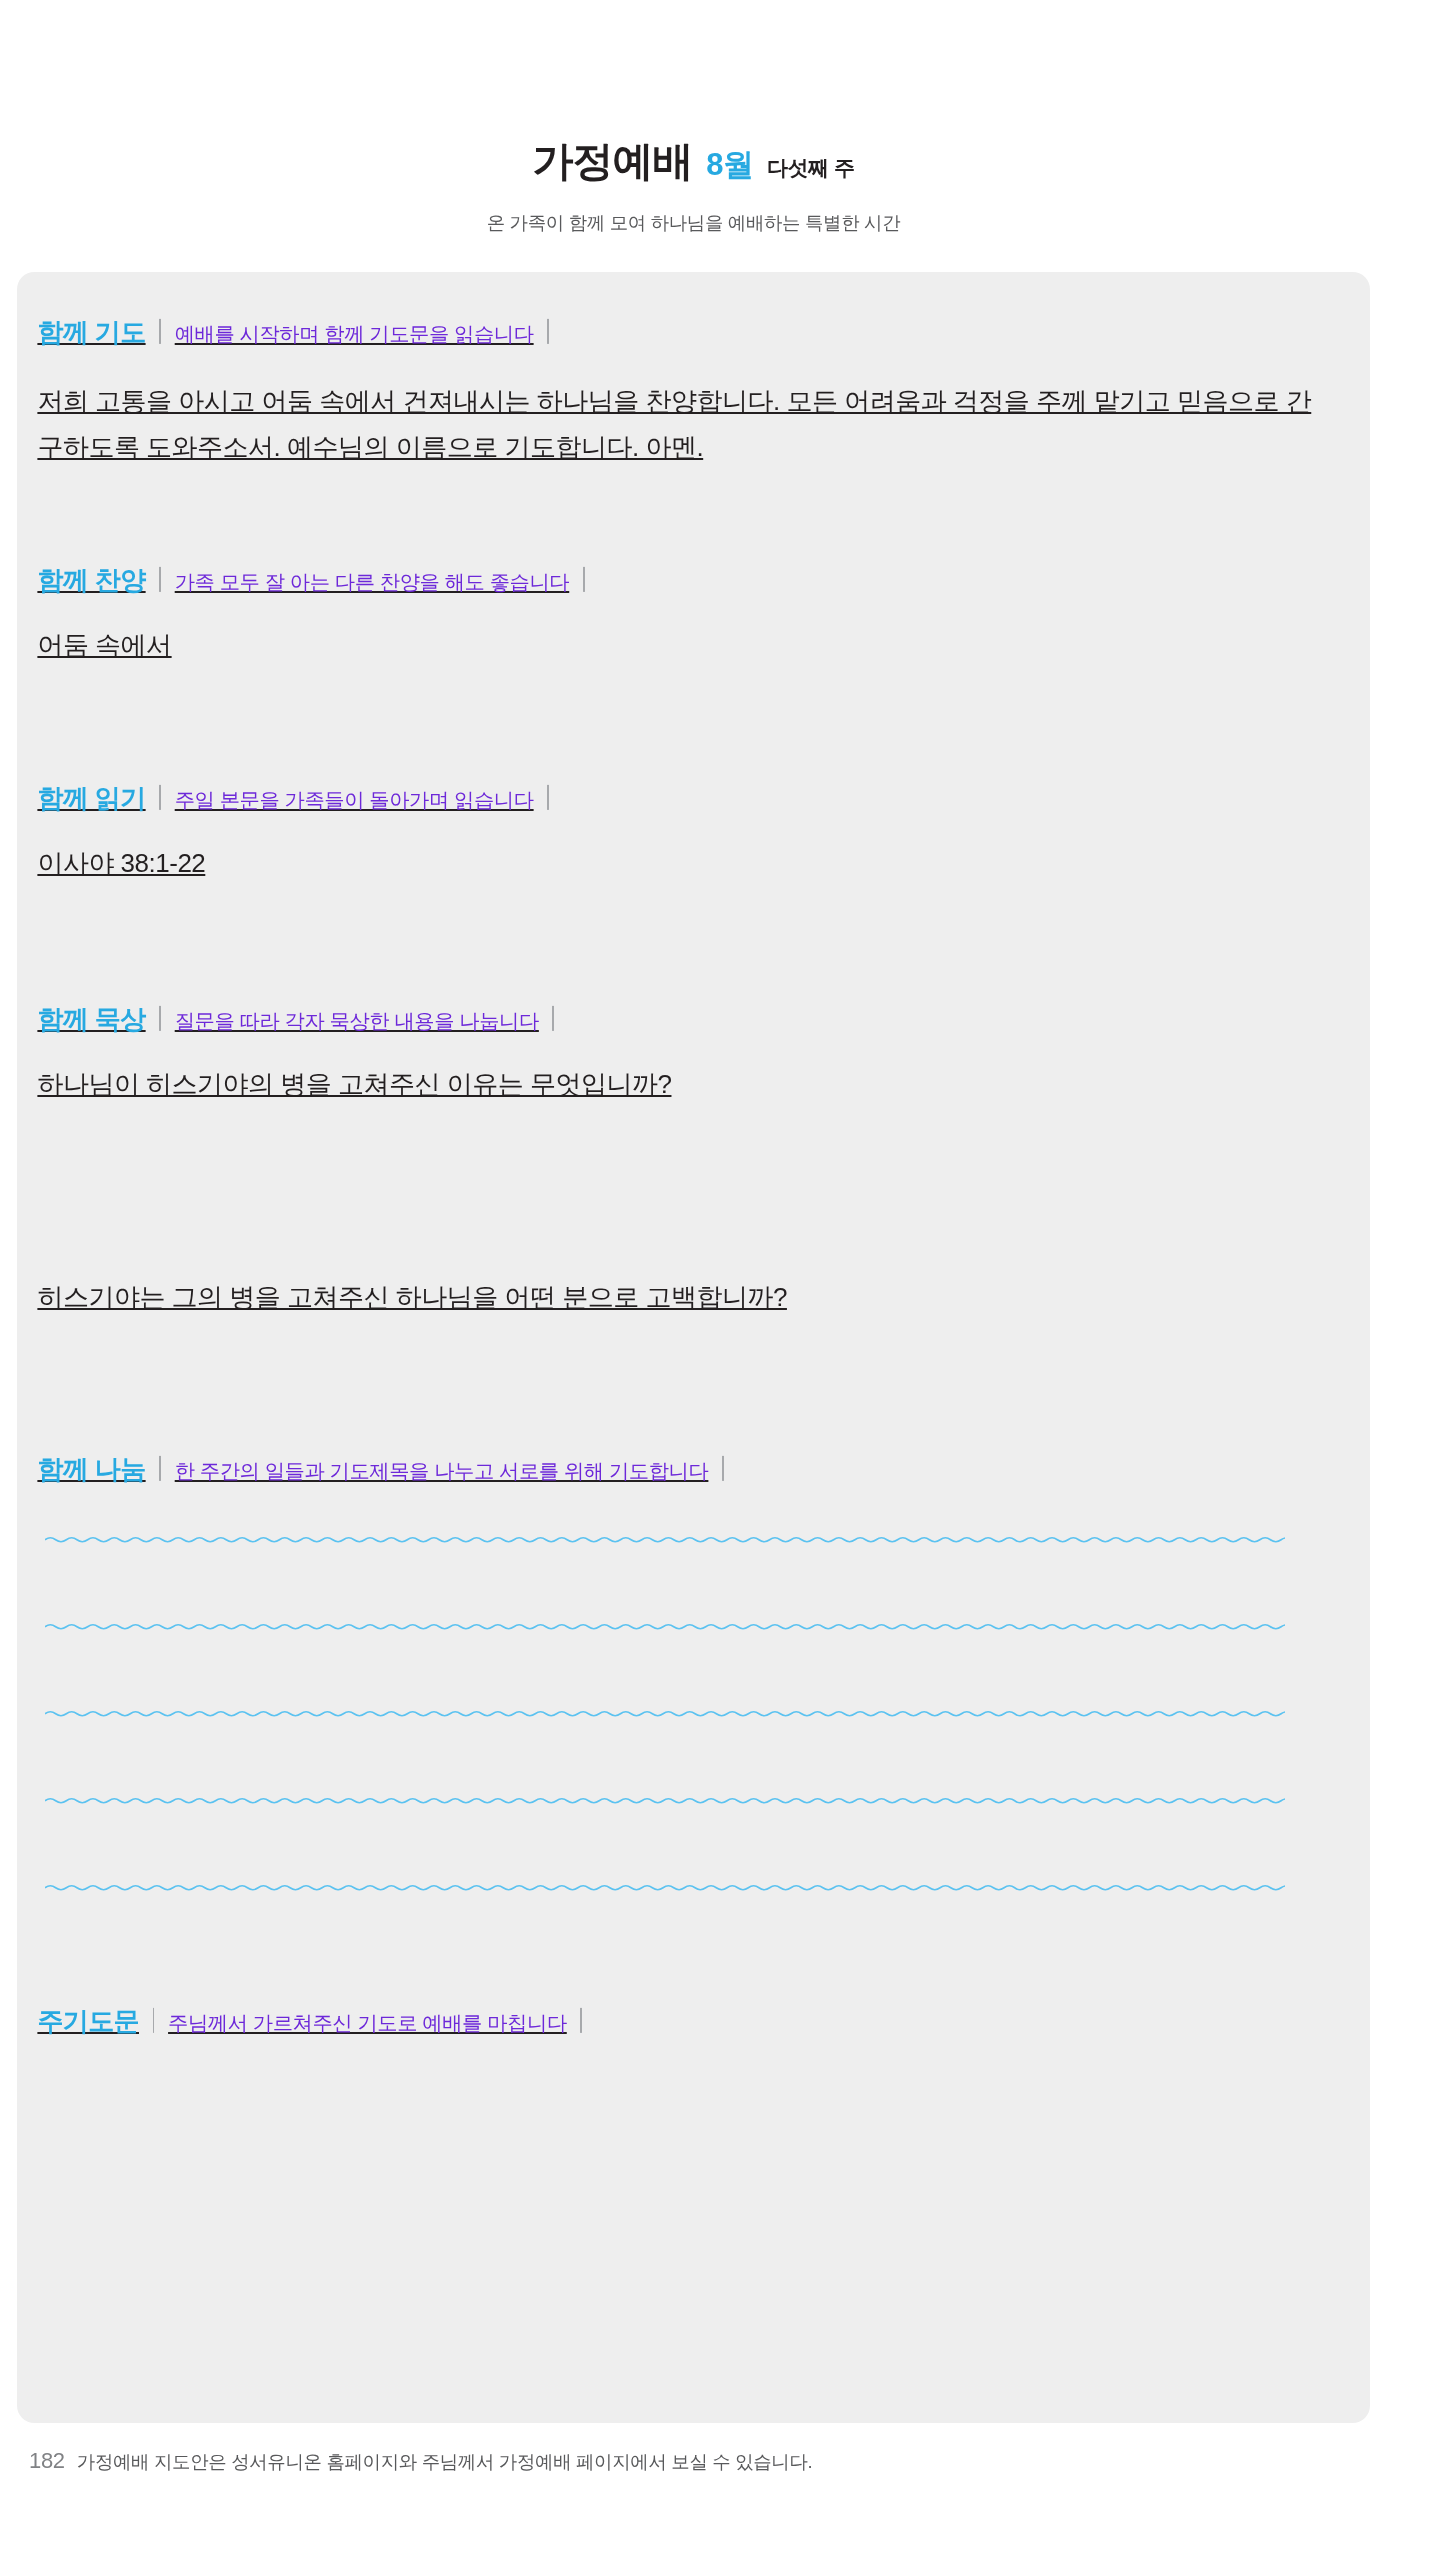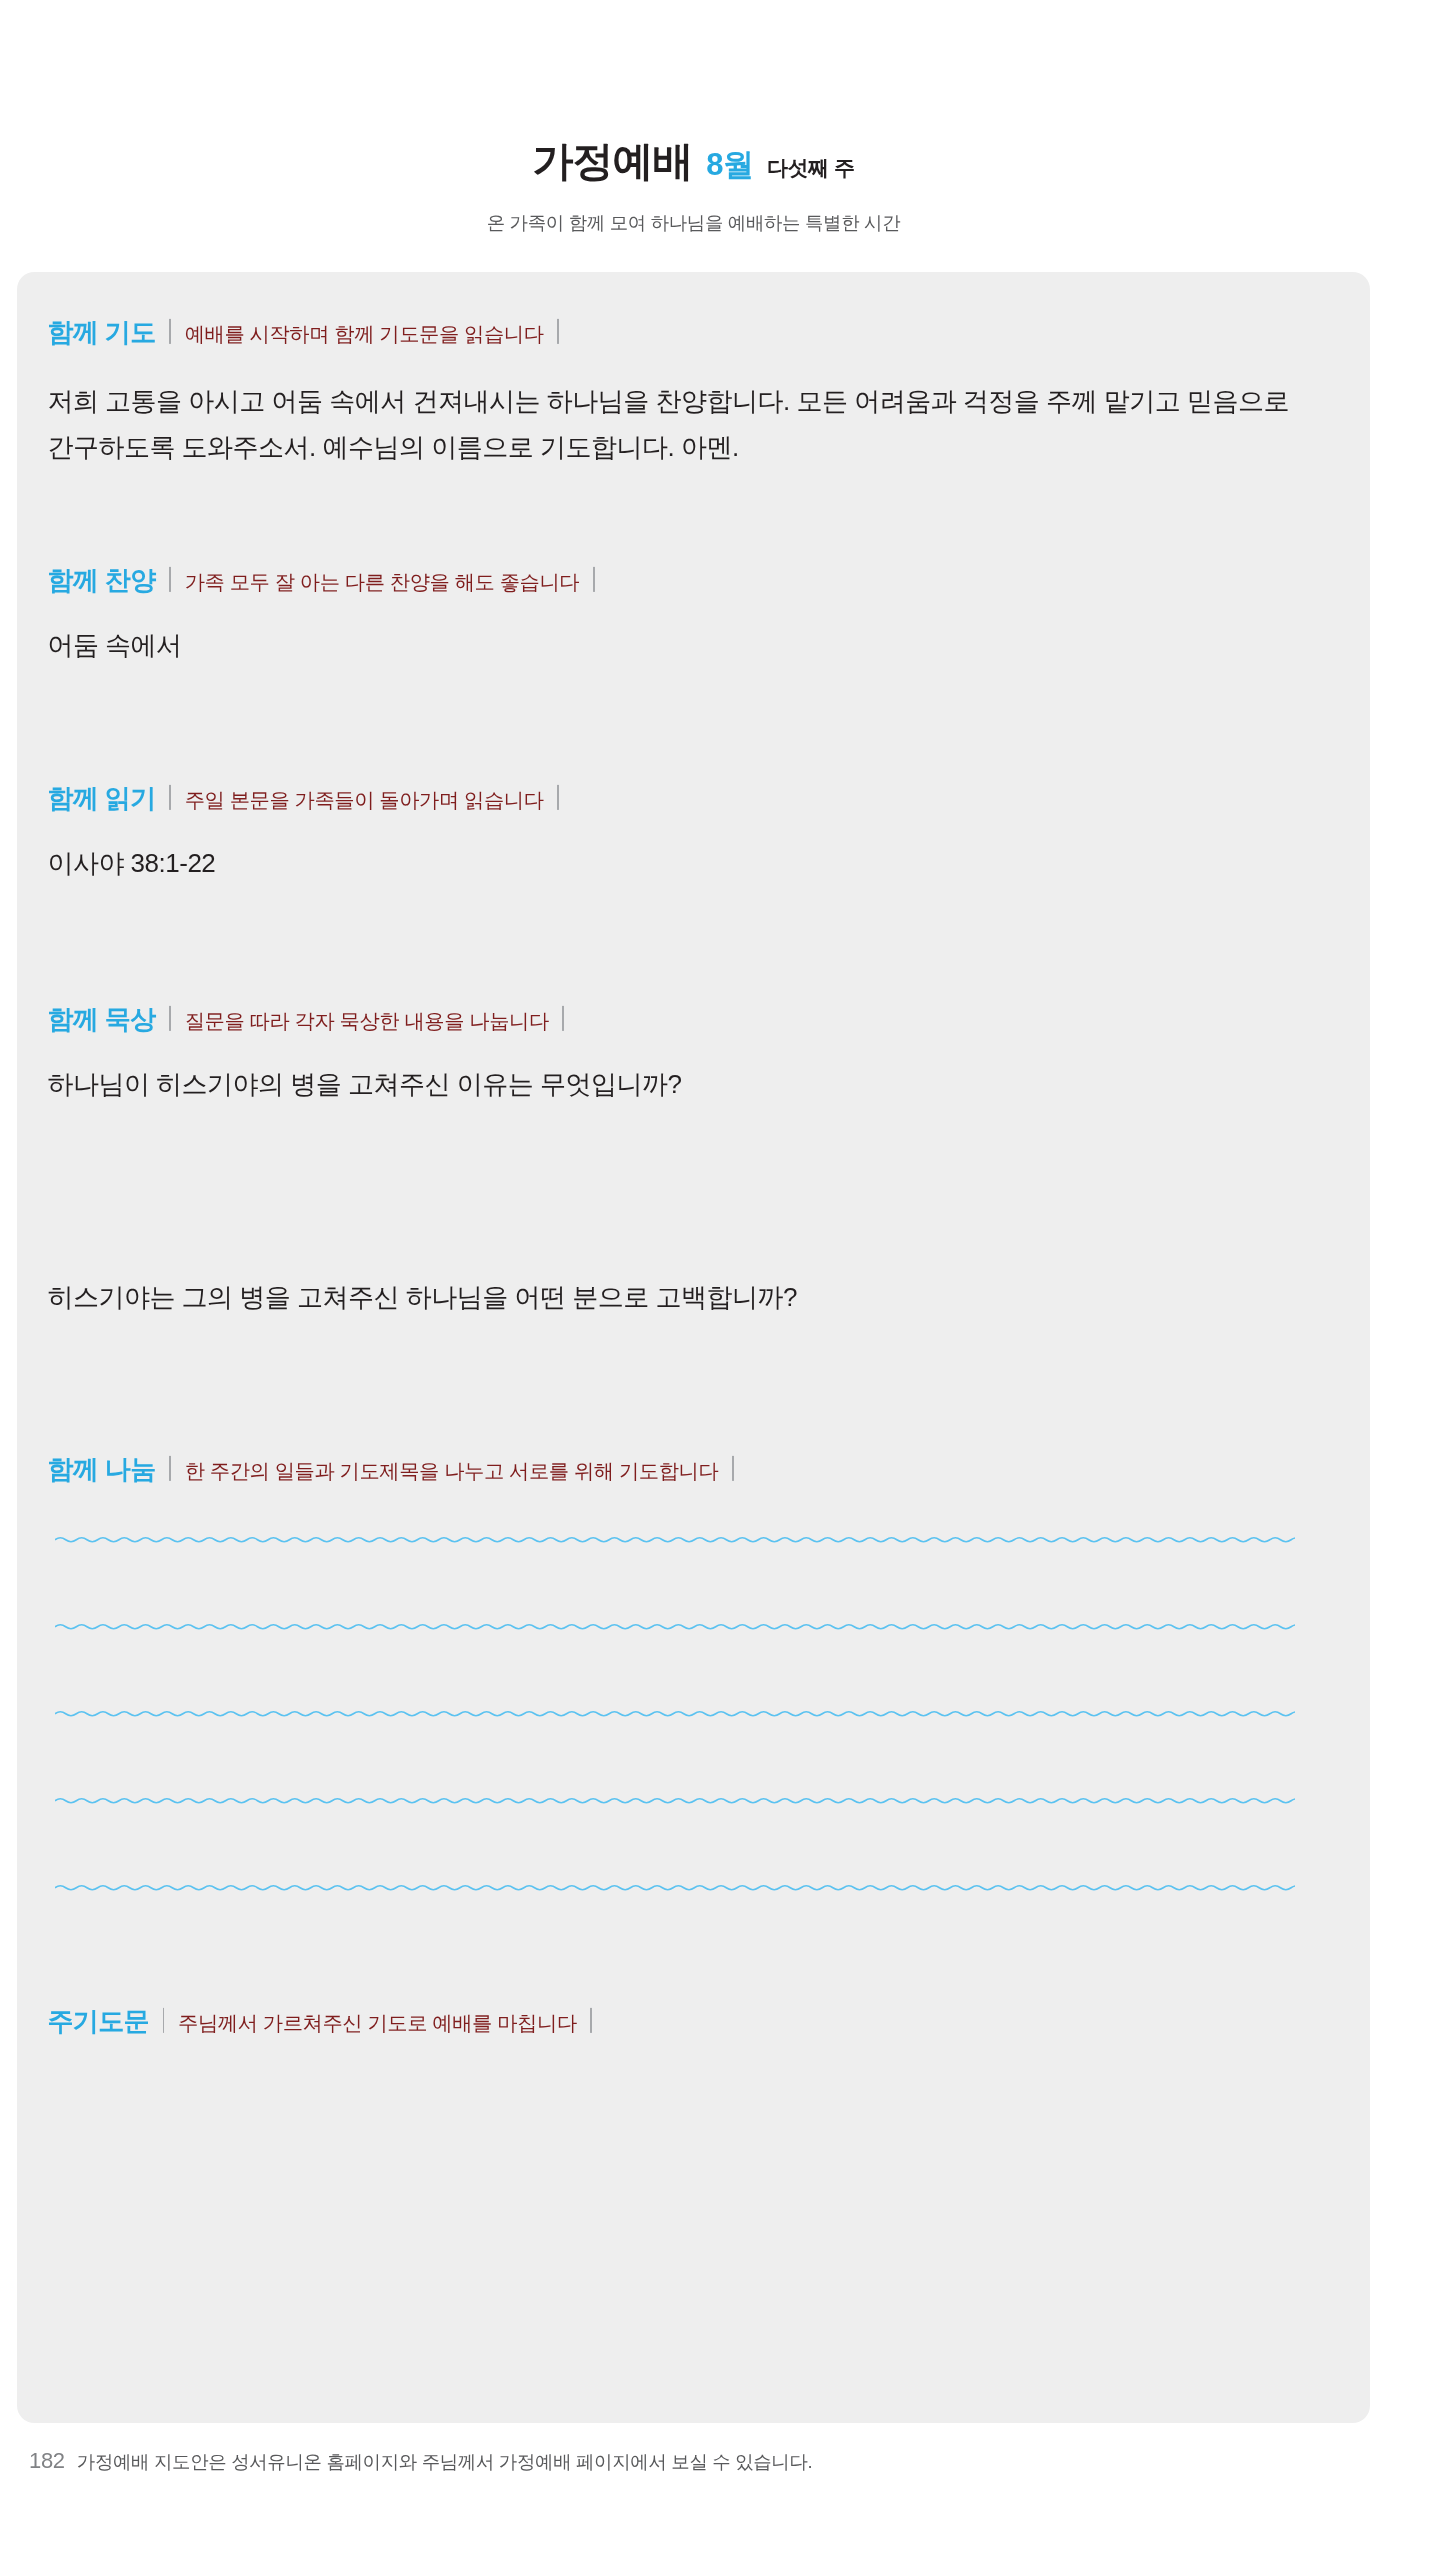--- a/index.html
+++ b/index.html
@@ -56,23 +56,24 @@
     font-size: 18.4px;
     color: #58595b;
     letter-spacing: -0.3px;
   }
 
   
   .panel {
     margin: 37px 17.4px 0 17.4px;
     background: #eeeeee;
     border-radius: 17.4px;
-    padding: 43px 50px 58px 30px;
+    padding: 43px 50px 58px 20px;
     box-sizing: border-box;
     min-height: 2151px;
+    text-decoration: underline;
   }
 
   .section {
     margin-bottom: 0;
   }
   .sec-head {
     display: flex;
     align-items: baseline;
     gap: 0;
     white-space: nowrap;
@@ -86,21 +87,21 @@
   .bar {
     display: inline-block;
     width: 1.9px;
     height: 25px;
     background: #a7a9ac;
     margin: 0 13.6px;
     transform: translateY(2.9px);
   }
   .sec-note {
     font-size: 20.3px;
-    color: #7f1d1d;
+    color: #6d28d9;
     letter-spacing: -0.4px;
   }
 
   .sec-body {
     margin-top: 29px;
     font-size: 26px;
     line-height: 1.75;
     color: #231f20;
     letter-spacing: -0.5px;
   }

